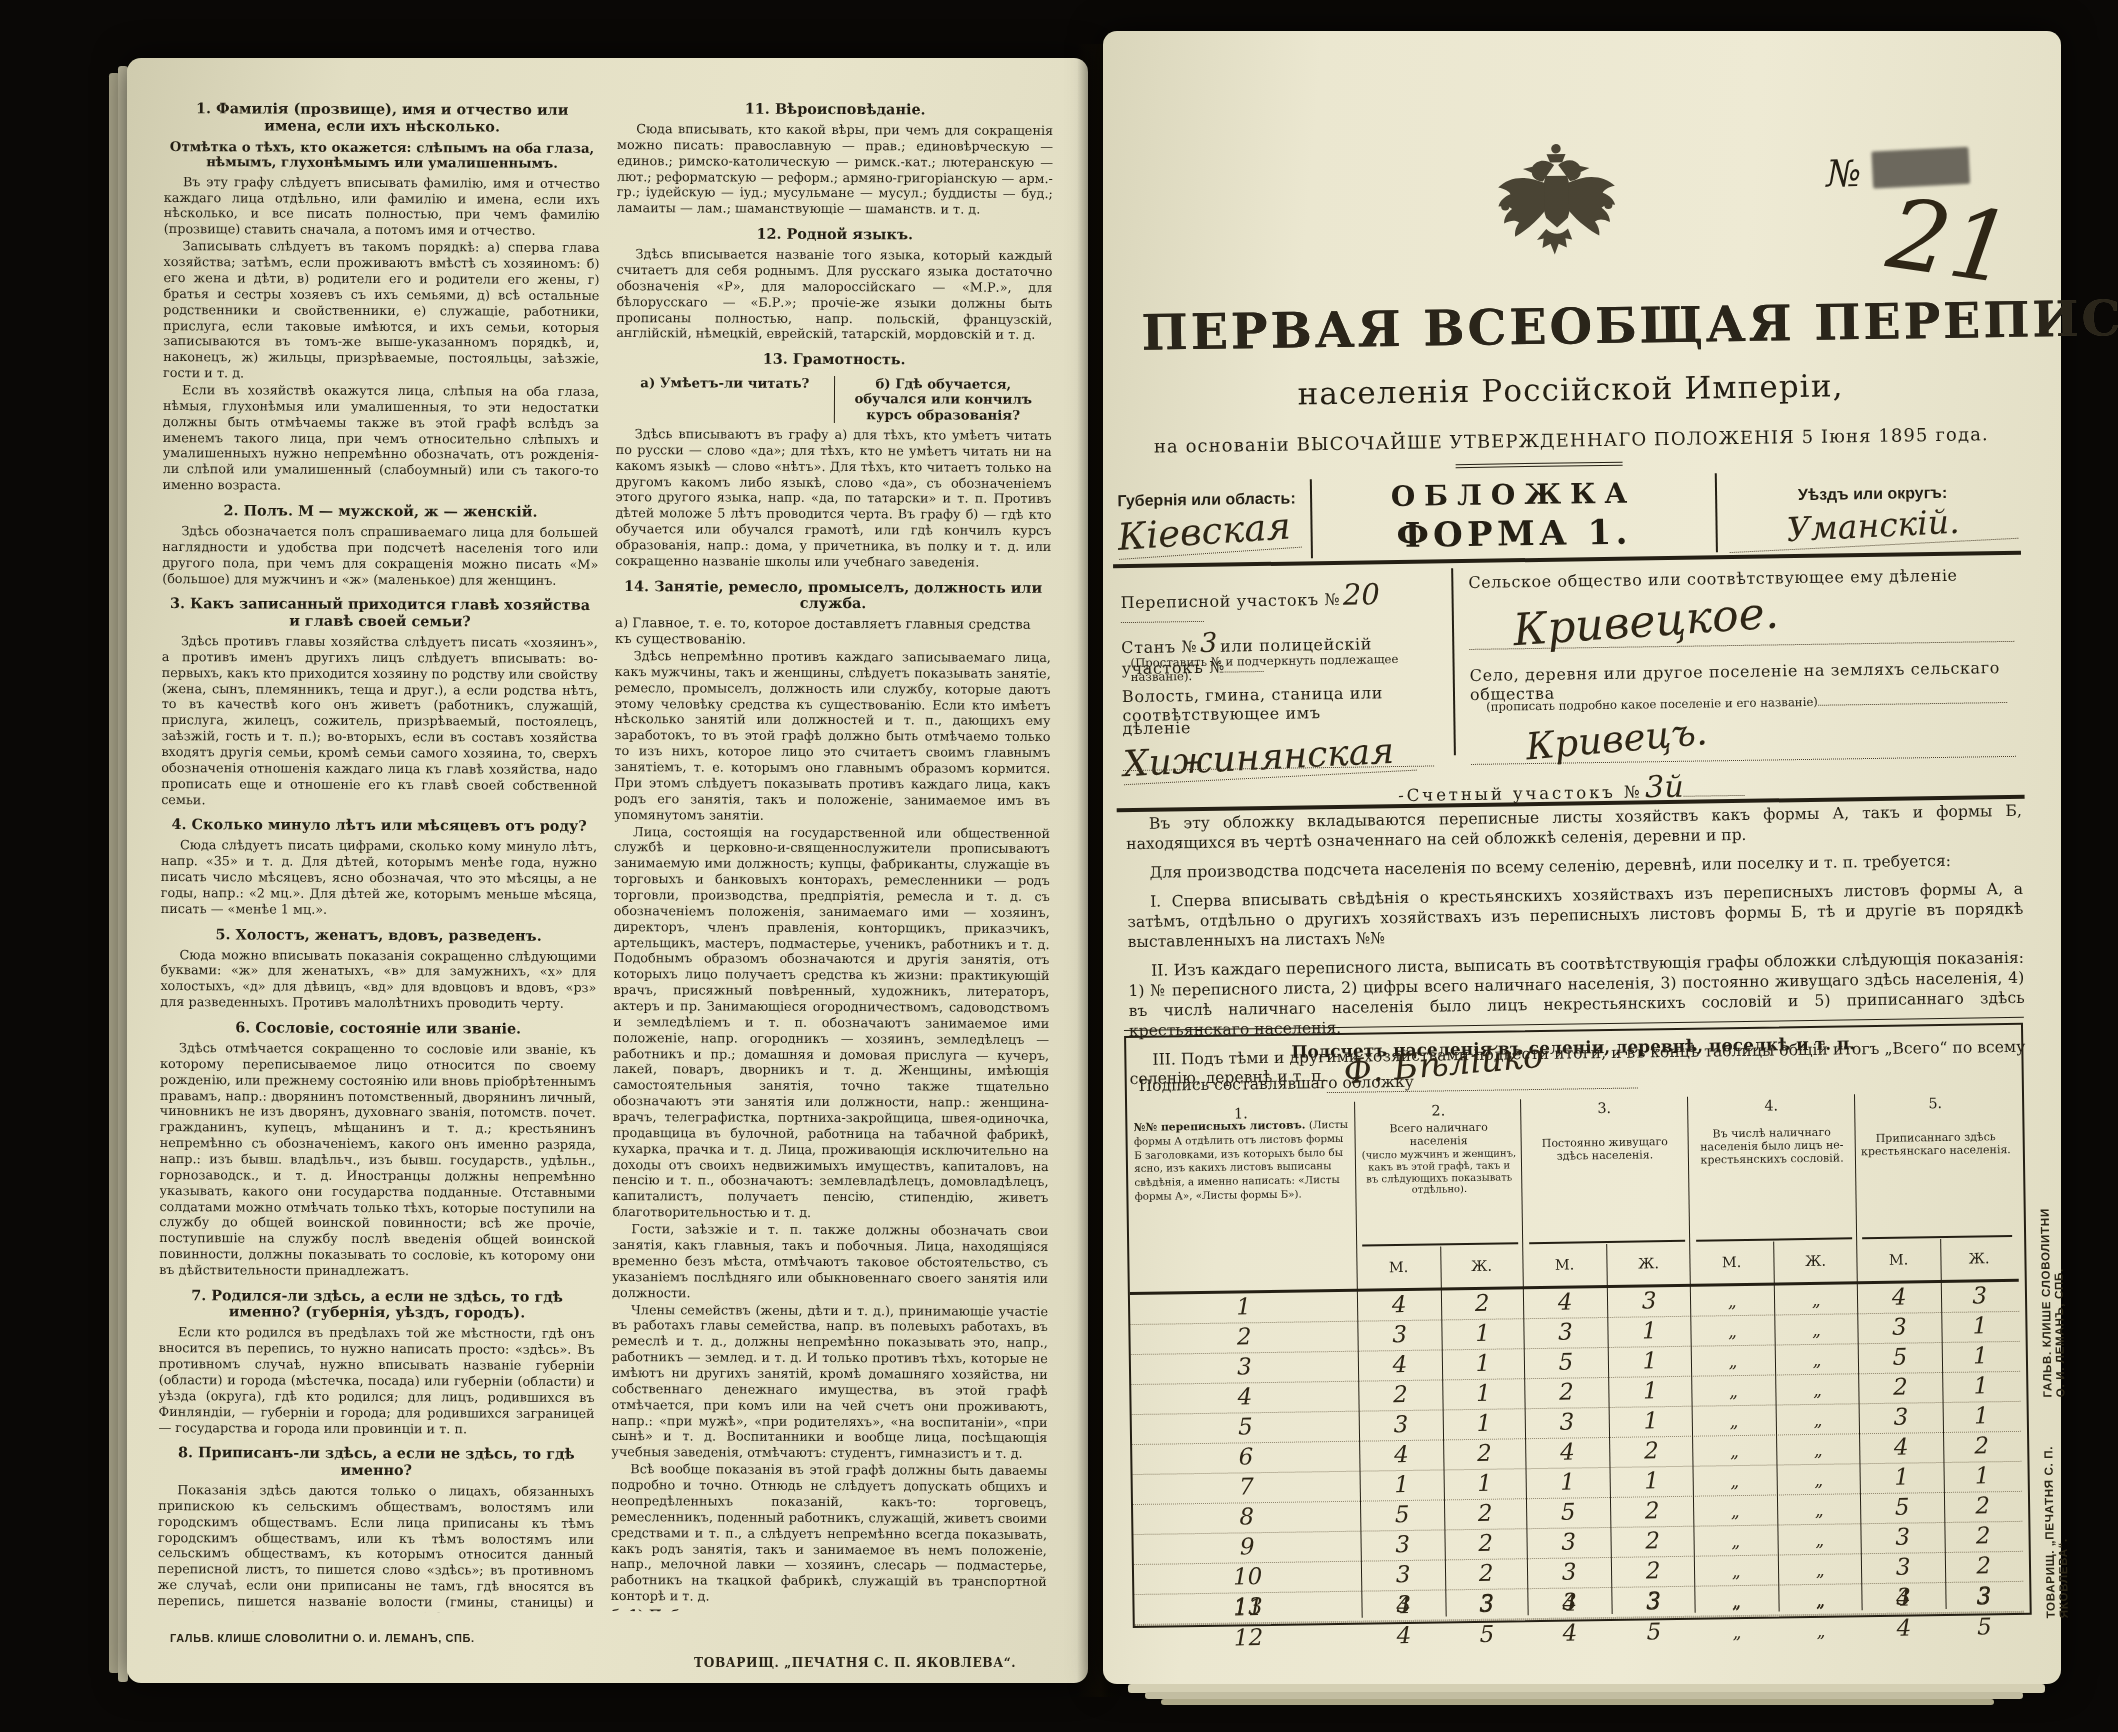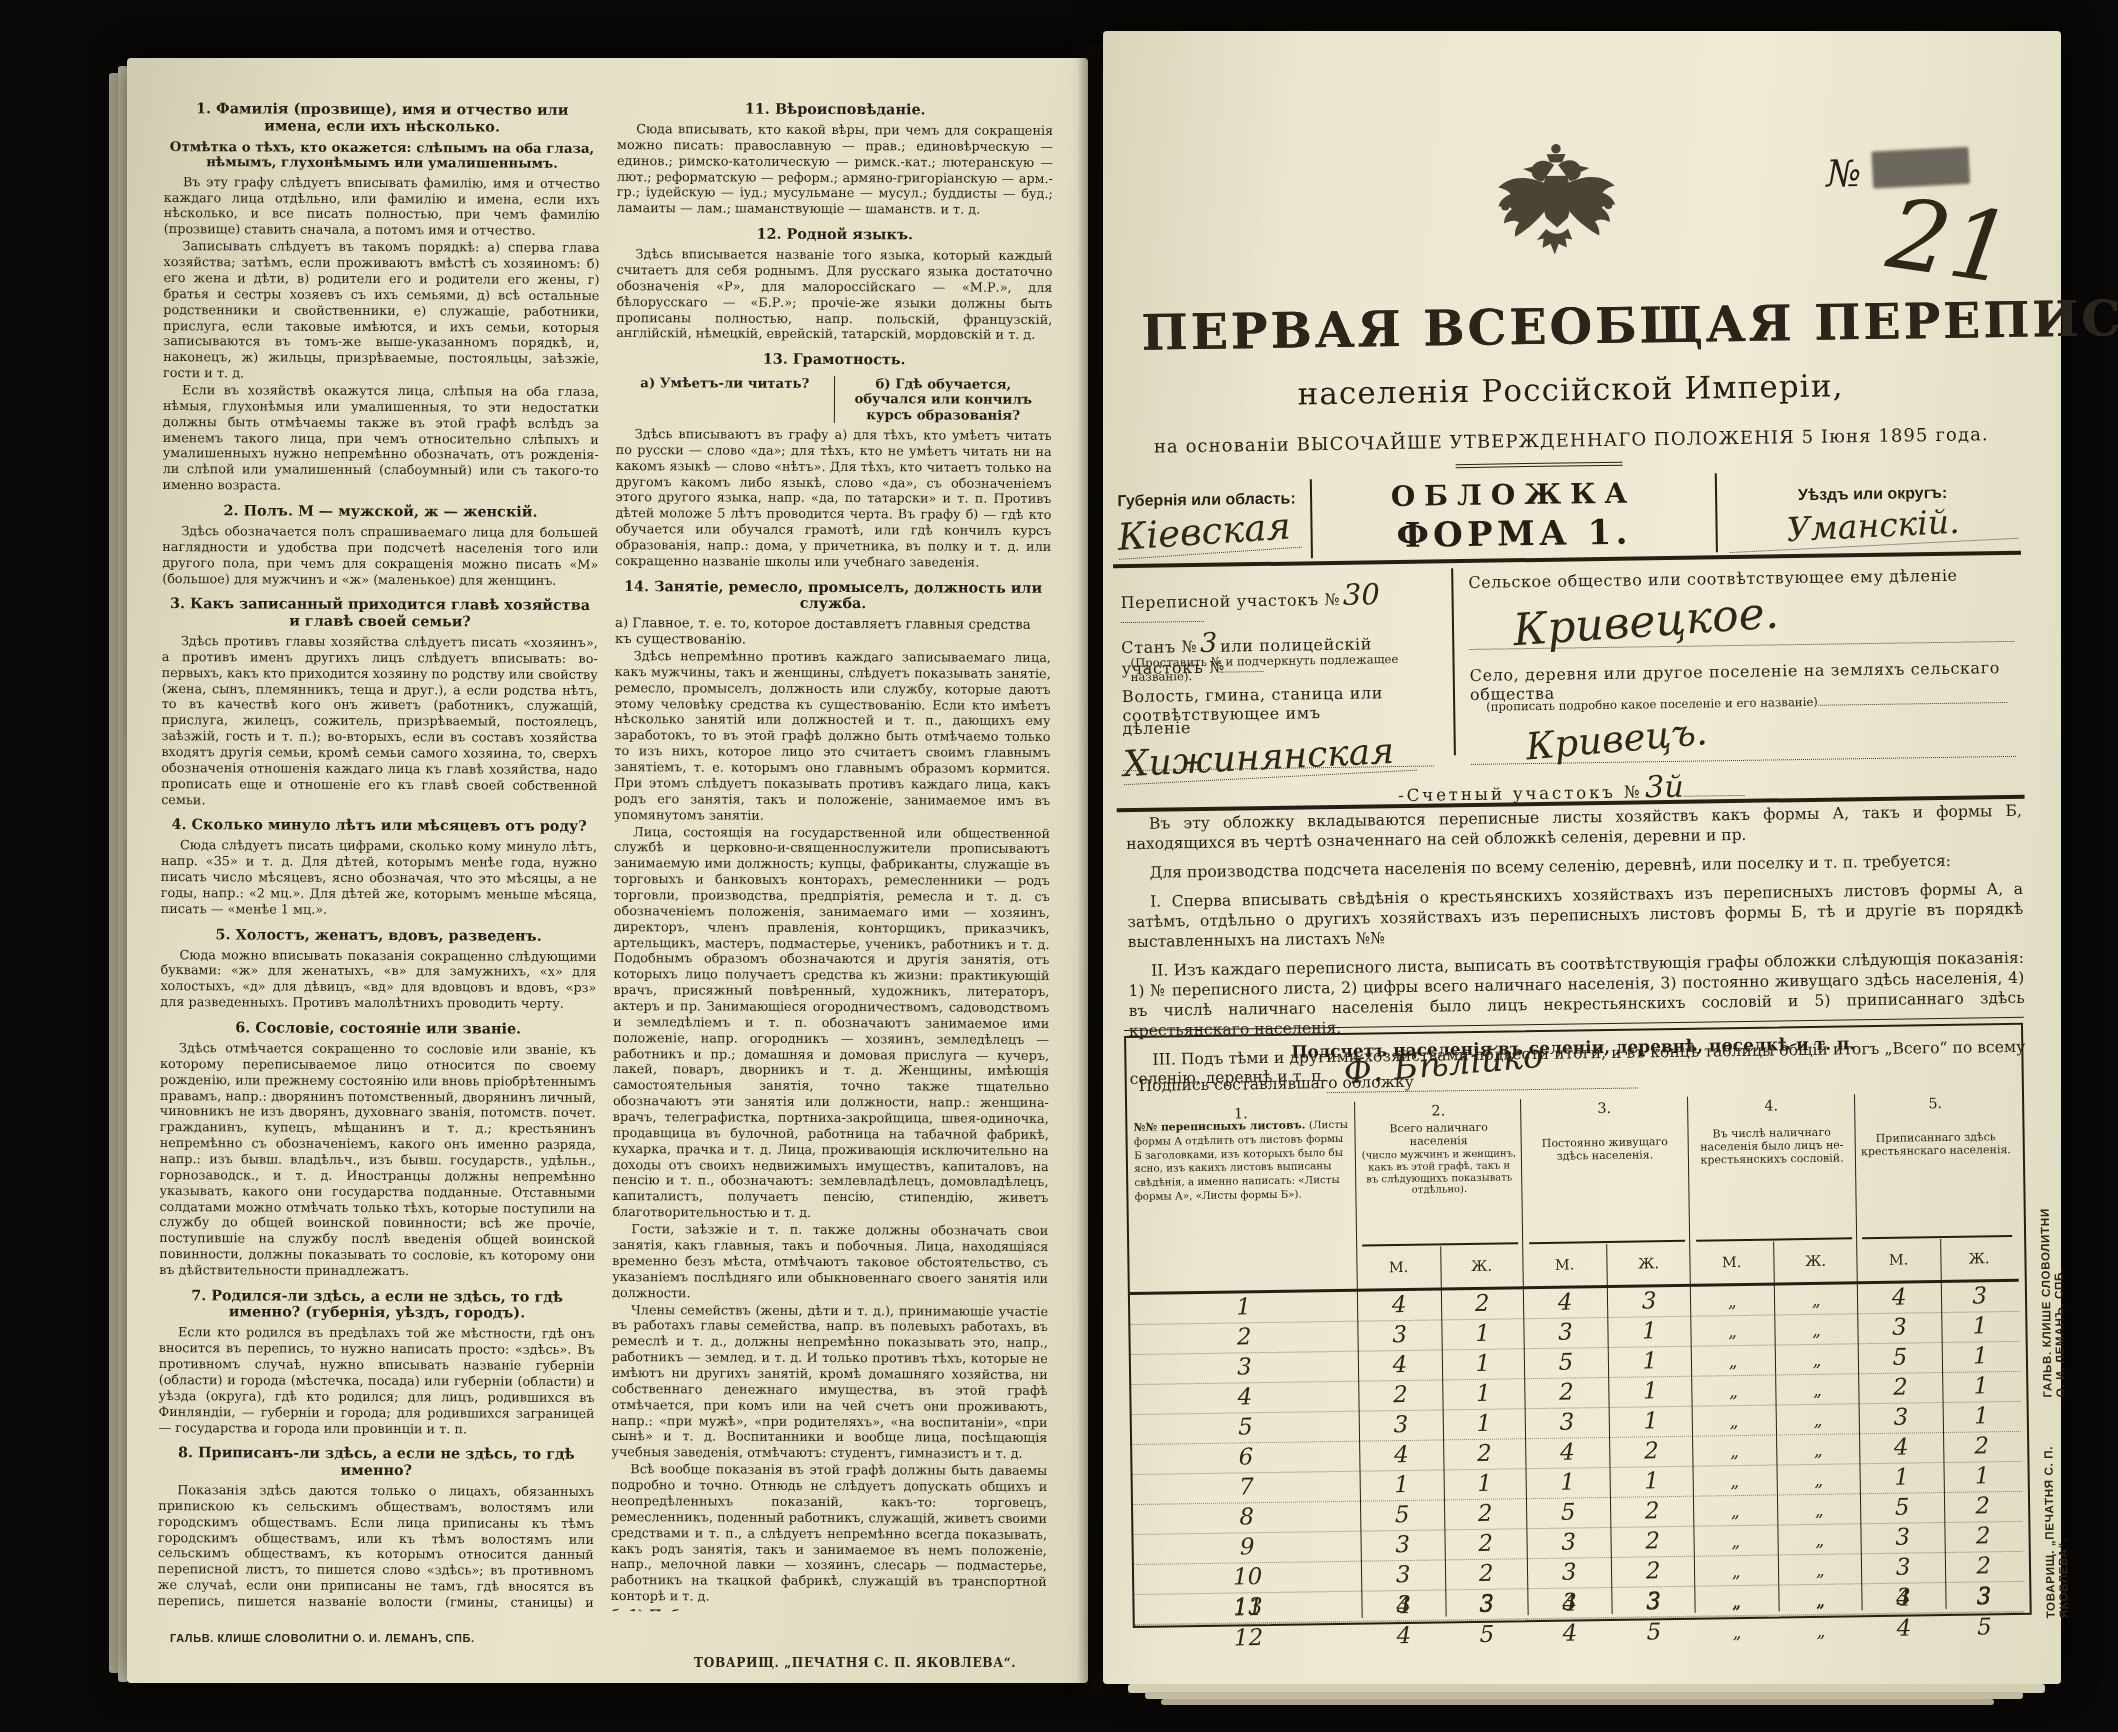--- a/index.html
+++ b/index.html
@@ -1,20 +1,20 @@
 <!DOCTYPE html>
 <html style="font-size:9px"><head>
 <meta charset="utf-8">
 <style>
   html,body{margin:0;padding:0;background:#060504;}
   .stage{position:relative;width:2119px;height:1732px;background:#0a0806;overflow:hidden;
          font-family:"DejaVu Serif",serif;color:#241f14;}
   
   .sheet-edge{position:absolute;border-radius:3.3px;}
-  .page{position:absolute;border-radius:4px;box-shadow:0 0 33px rgba(0,0,0,.7);}
+  .page{position:absolute;border-radius:14px;box-shadow:0 0 33px rgba(0,0,0,.7);}
   .page-left{left:127px;top:58px;width:961px;height:1625px;
     background:linear-gradient(100deg,#cfcbae 0%,#e2dec3 18%,#e8e4ca 55%,#ddd9bf 100%);}
   .page-right{left:1103px;top:31px;width:958px;height:1653px;
     background:linear-gradient(95deg,#d9d5ba 0%,#ebe7d0 20%,#eeead4 60%,#e0dcc2 100%);}
   .gutter{position:absolute;left:1077px;top:44px;width:53px;height:1653px;
     background:linear-gradient(90deg,rgba(0,0,0,0) 0%,rgba(20,15,5,.55) 45%,rgba(10,8,3,.75) 60%,rgba(0,0,0,0) 100%);}
   
   .lcol{position:absolute;top:34px;width:436px;height:1520px;overflow:hidden;
         font-size:12.8px;line-height:1.24;text-align:justify;transform:rotate(.25deg);}
   .lcol h3{font-size:14.4px;line-height:1.15;text-align:center;margin:9px 4.4px 4.4px;font-weight:bold;}
@@ -173,21 +173,21 @@
         <span class="flabel">Уѣздъ или округъ:</span>
         <div class="hw dot" style="font-size:33px;margin-top:2.2px;transform:rotate(-2deg);">Уманскій.</div>
       </div>
     </div>
     <div class="thick" style="left:12.2px;top:526px;width:908px;height:4.4px;"></div>
 
     <div class="vline" style="left:350px;top:535px;width:1.7px;height:187px;"></div>
 
     <div style="position:absolute;left:19px;top:543px;width:322px;">
       <span class="serif30">Переписной участокъ №</span>
-      <span class="hw" style="font-size:29px;">30</span><span class="dot" style="display:inline-block;width:83px;"></span>
+      <span class="hw" style="font-size:29px;">20</span><span class="dot" style="display:inline-block;width:83px;"></span>
     </div>
     <div style="position:absolute;left:19px;top:590px;width:322px;">
       <span class="serif30">Станъ №</span>
       <span class="hw" style="font-size:27px;">3</span>
       <span class="serif30">или полицейскій участокъ №</span><span class="dot" style="display:inline-block;width:39px;"></span>
     </div>
     <div class="note" style="position:absolute;left:28px;top:618px;width:311px;">(Проставить № и подчеркнуть подлежащее названіе).</div>
     <div class="serif30" style="position:absolute;left:19px;top:649px;width:322px;">Волость, гмина, станица или соотвѣтствующее имъ</div>
     <div style="position:absolute;left:19px;top:681px;width:322px;">
       <span class="serif30">дѣленіе</span>

